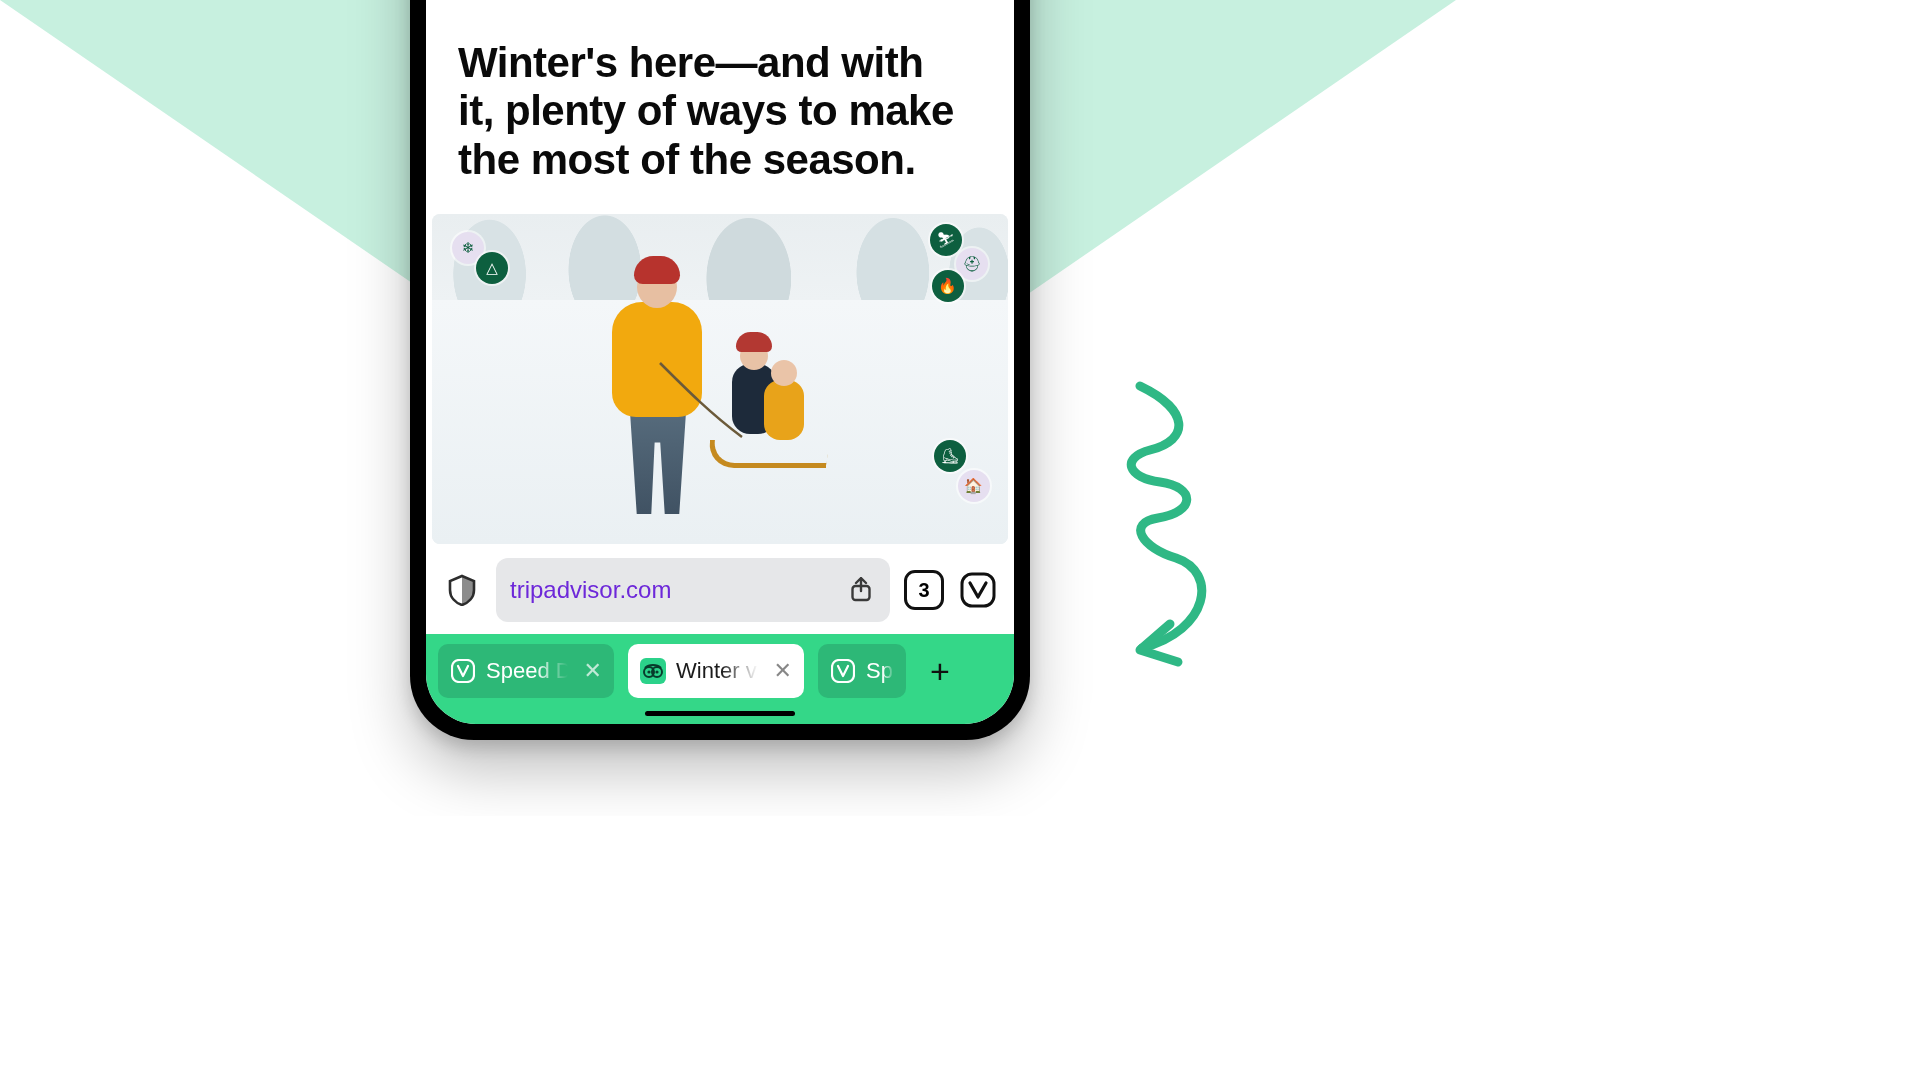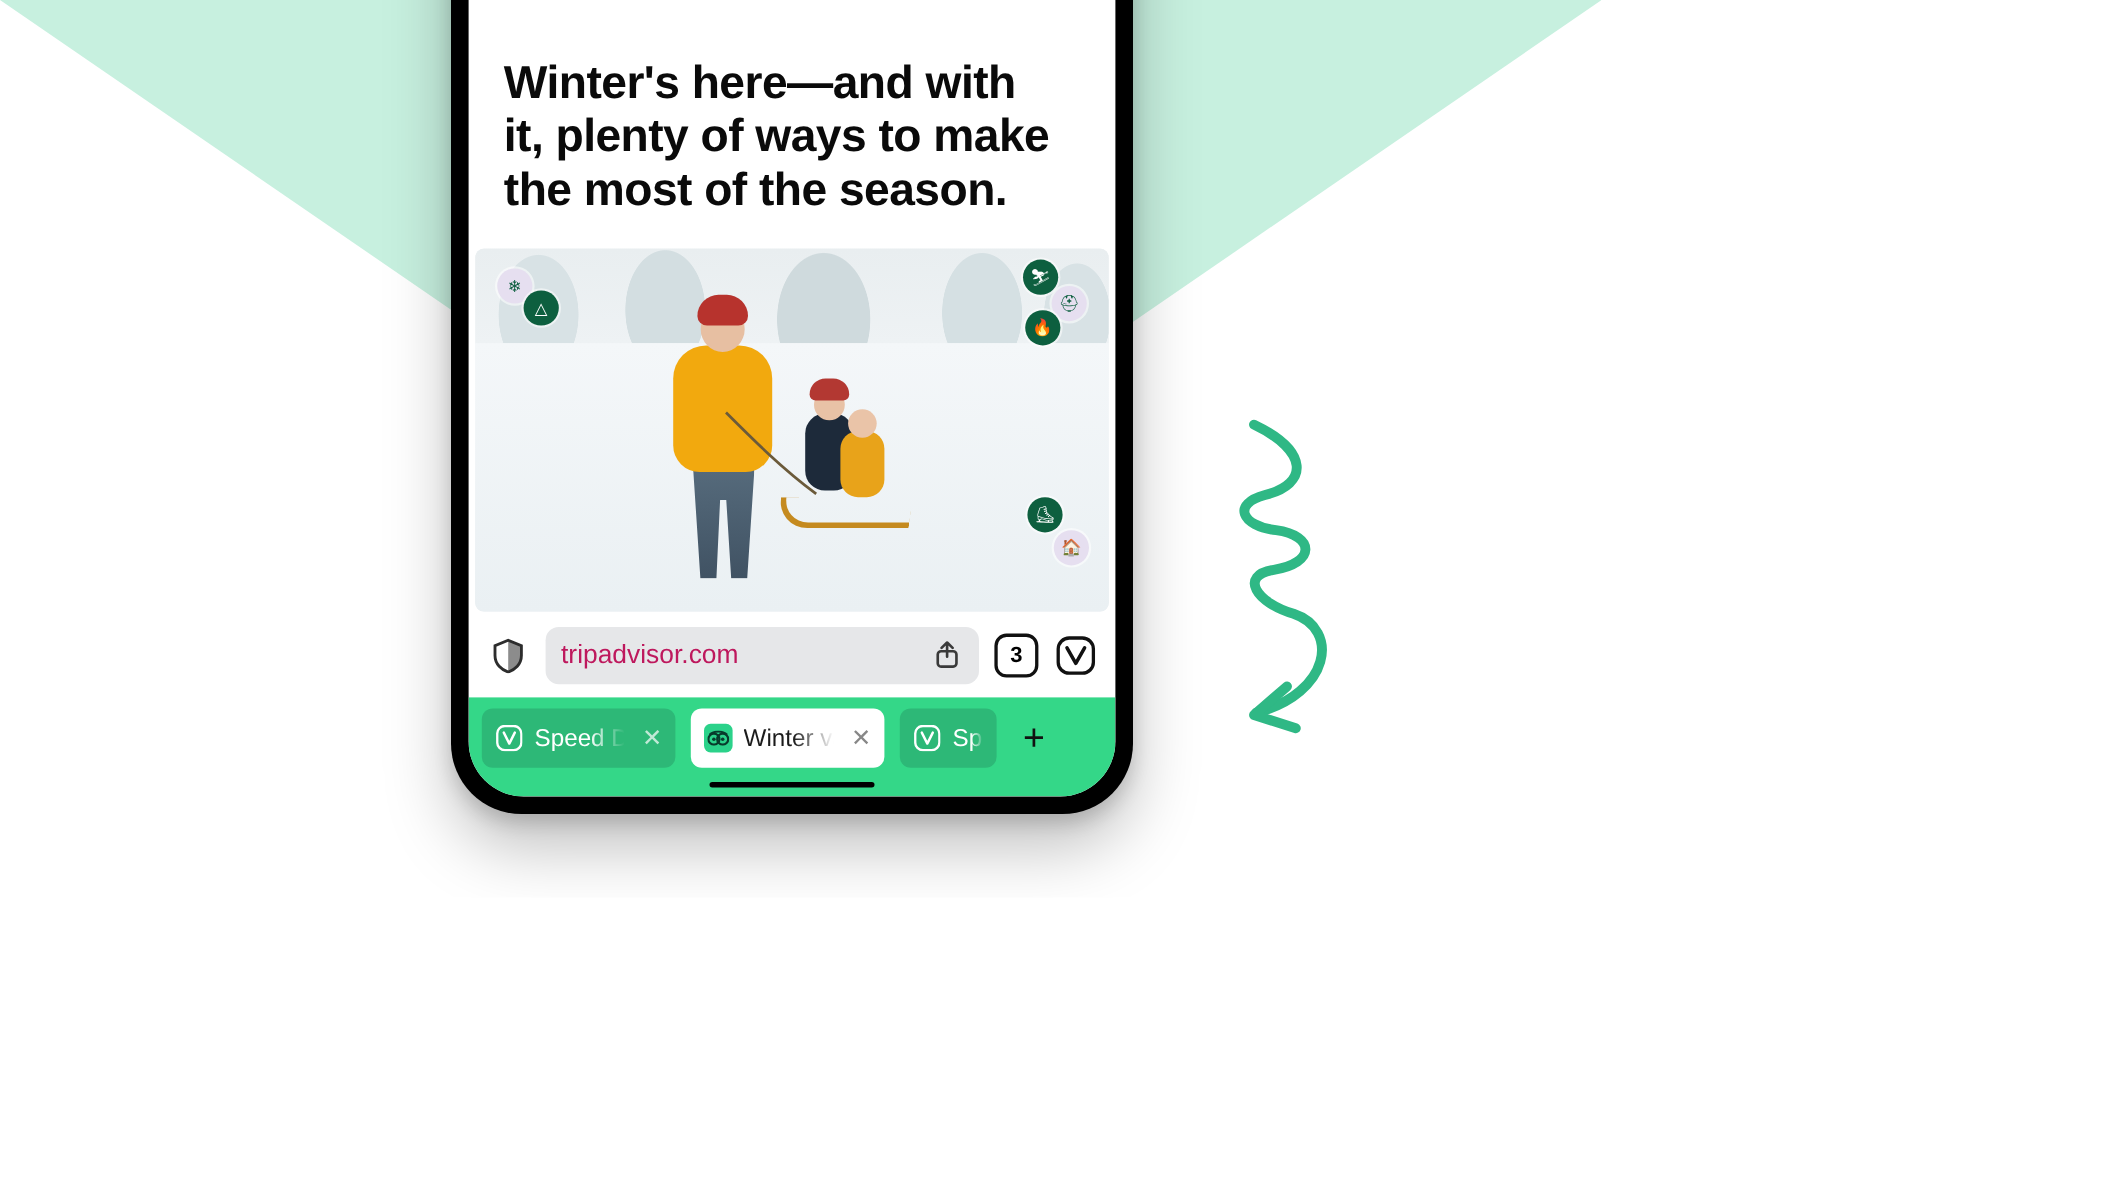--- a/index.html
+++ b/index.html
@@ -170,23 +170,23 @@
 
   
   .toolbar {
     display:flex; align-items:center; gap:14px;
     padding: 14px 16px 12px 16px;
   }
   .shield-btn {
     width:40px; height:40px; display:flex; align-items:center; justify-content:center;
   }
   .addr-bar {
-    flex:1; height:52px; background:#e6e7e9; border-radius:12px;
+    flex:1; height:64px; background:#e6e7e9; border-radius:12px;
     display:flex; align-items:center; padding:0 14px;
-    color:#be185d; font-size:24px;
+    color:#6d28d9; font-size:24px;
   }
   .addr-bar .url { flex:1; }
   .share-btn { width:30px; display:flex; align-items:center; justify-content:center; }
   .tabcount {
     width:40px; height:40px; border:3px solid #111; border-radius:11px;
     display:flex; align-items:center; justify-content:center;
     font-weight:700; font-size:20px;
   }
   .vivaldi-btn {
     width:40px; height:40px; display:flex; align-items:center; justify-content:center;

